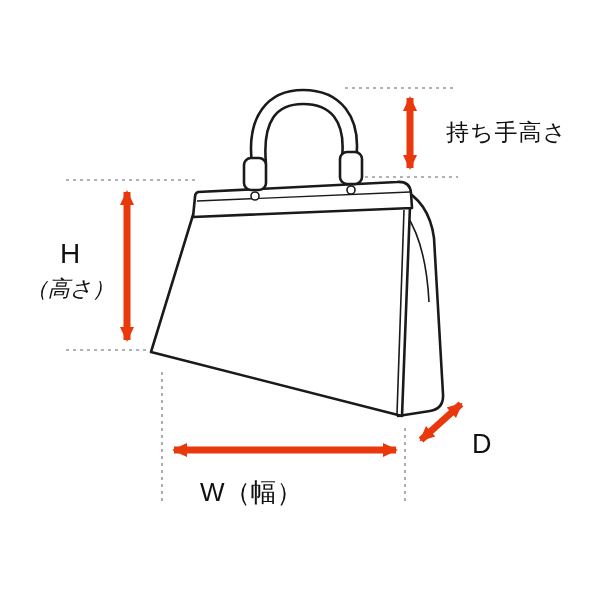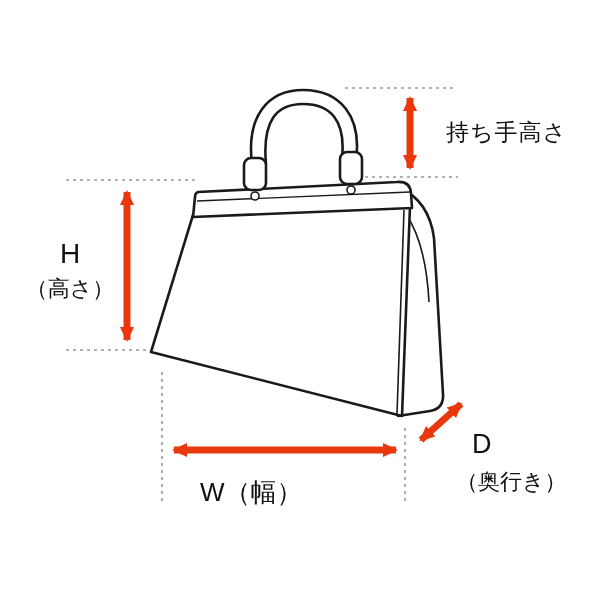--- a/index.html
+++ b/index.html
@@ -17,21 +17,21 @@
   .stage > svg { position: absolute; left: 0; top: 0; }
   .label {
     position: absolute;
     color: #111111;
     white-space: nowrap;
     line-height: 1.25;
   }
   .label-handle-height { left: 446px; top: 118px; font-size: 23px; letter-spacing: 1px; }
   .label-height { left: 20px; top: 236px; width: 100px; text-align: center; }
   .label-height .big { font-size: 28px; display: block; }
-  .label-height .paren { font-size: 22px; display: block; margin-top: 4px; }
+  .label-height .paren { font-size: 22px; display: block; margin-top: 4px; font-style: italic; }
   .label-width { left: 200px; top: 476px; width: 175px; text-align: left; font-size: 26px; }
   .label-depth { left: 456px; top: 428px; text-align: left; }
   .label-depth .big { font-size: 27px; display: block; padding-left: 16px; }
   .label-depth .paren { font-size: 22px; display: block; margin-top: 6px; }
 </style>
 </head>
 <body>
 
 <div class="stage">
 
@@ -87,16 +87,15 @@
 
   <div class="label label-height">
     <span class="big">H</span>
     <span class="paren">（高さ）</span>
   </div>
 
   <div class="label label-width">W（幅）</div>
 
   <div class="label label-depth">
     <span class="big">D</span>
-    <span class="paren">（奥行き）</span>
   </div>
 
 </div>
 
 </body></html>

